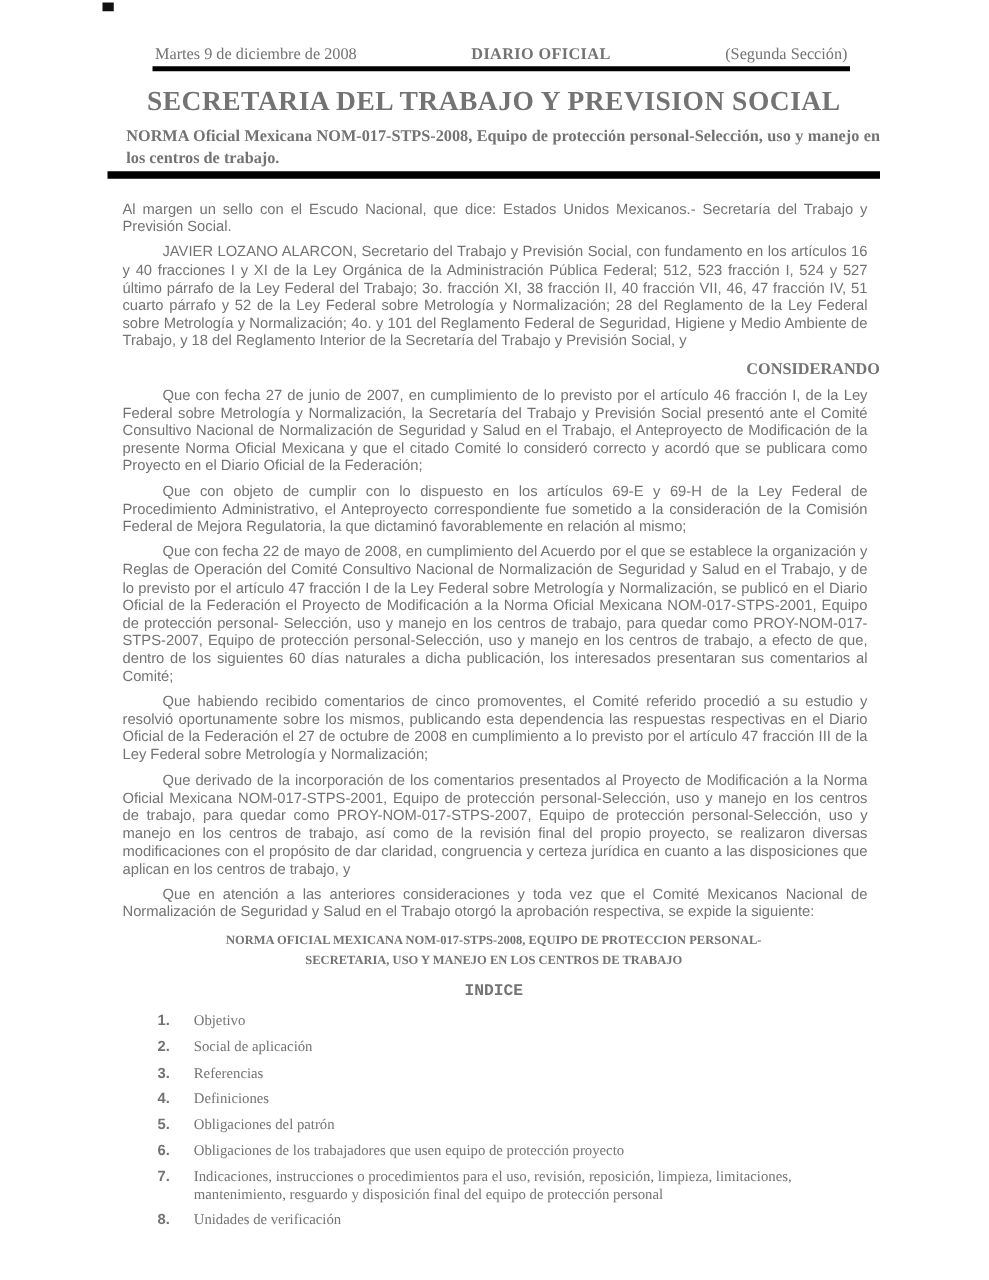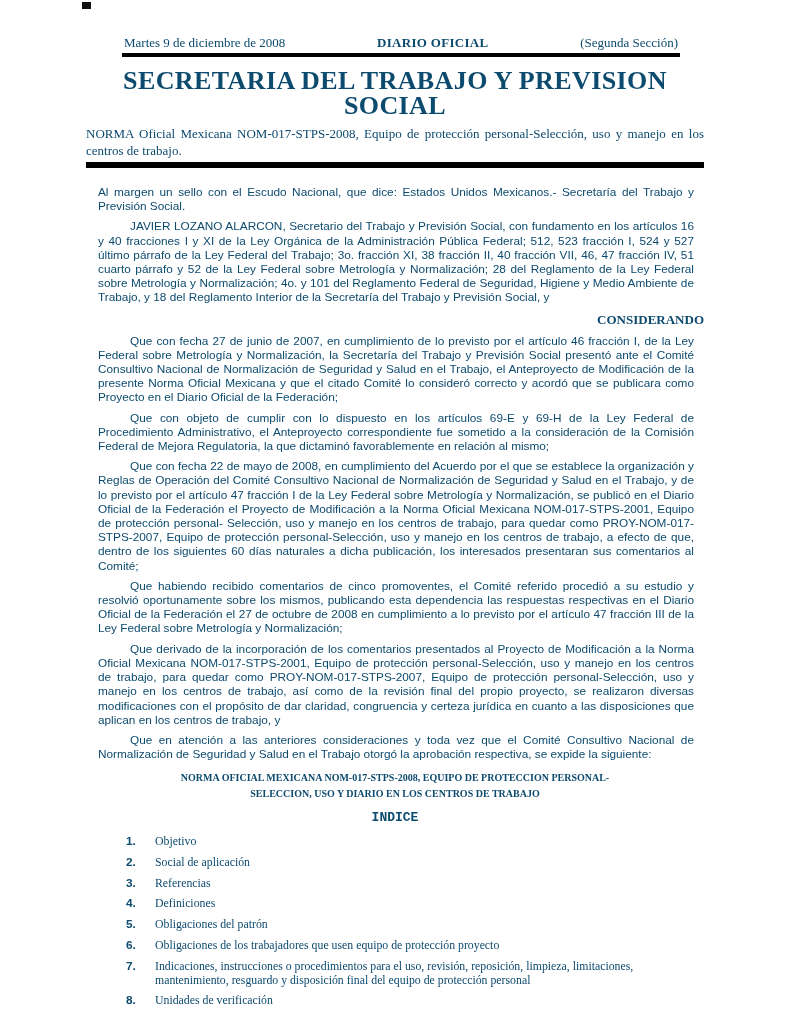--- a/index.html
+++ b/index.html
@@ -7,21 +7,21 @@
     padding: 0;
     background: #ffffff;
   }
   .page {
     position: relative;
     width: 791px;
     height: 1024px;
     background: #ffffff;
     overflow: hidden;
     font-family: "Liberation Sans", sans-serif;
-    color: #0c4a6e;
+    color: #737373;
   }
   .scan-artifact {
     position: absolute;
     left: 82px;
     top: 2px;
     width: 9px;
     height: 7px;
     background: #111;
   }
   .content {
@@ -46,33 +46,33 @@
   }
   .header-rule {
     height: 4px;
     background: #000;
     margin: 2px 24px 0 36px;
   }
   
   .agency-title {
     font-family: "Liberation Serif", serif;
     font-weight: bold;
-    font-size: 26px;
+    font-size: 22px;
     line-height: 25px;
     text-align: center;
     letter-spacing: 0.4px;
     margin: 11px 0 0 0;
   }
   .norm-summary {
     font-family: "Liberation Serif", serif;
-    font-weight: normal;
+    font-weight: bold;
     font-size: 13px;
     line-height: 17px;
     text-align: justify;
-    margin: 7px 0 0 0;
+    margin: 7px 0 0 15px;
   }
   .black-bar {
     height: 6px;
     background: #000;
     margin: 3px 0 0 0;
   }
   
   .body-text {
     padding: 0 10px 0 12px;
   }
@@ -160,26 +160,26 @@
     </div>
 
     <h2 class="section-heading">CONSIDERANDO</h2>
 
     <div class="body-text">
       <p>Que con fecha 27 de junio de 2007, en cumplimiento de lo previsto por el artículo 46 fracción I, de la Ley Federal sobre Metrología y Normalización, la Secretaría del Trabajo y Previsión Social presentó ante el Comité Consultivo Nacional de Normalización de Seguridad y Salud en el Trabajo, el Anteproyecto de Modificación de la presente Norma Oficial Mexicana y que el citado Comité lo consideró correcto y acordó que se publicara como Proyecto en el Diario Oficial de la Federación;</p>
       <p>Que con objeto de cumplir con lo dispuesto en los artículos 69-E y 69-H de la Ley Federal de Procedimiento Administrativo, el Anteproyecto correspondiente fue sometido a la consideración de la Comisión Federal de Mejora Regulatoria, la que dictaminó favorablemente en relación al mismo;</p>
       <p>Que con fecha 22 de mayo de 2008, en cumplimiento del Acuerdo por el que se establece la organización y Reglas de Operación del Comité Consultivo Nacional de Normalización de Seguridad y Salud en  el Trabajo, y de lo previsto por el artículo 47 fracción I de la Ley Federal sobre Metrología y Normalización, se publicó en el Diario Oficial de la Federación el Proyecto de Modificación a la Norma Oficial Mexicana  NOM-017-STPS-2001, Equipo de protección personal- Selección, uso y manejo en los centros de trabajo, para quedar como PROY-NOM-017-STPS-2007, Equipo de protección personal-Selección, uso y manejo en los centros de trabajo, a efecto de que, dentro de los siguientes 60 días naturales a dicha publicación, los interesados presentaran sus comentarios al Comité;</p>
       <p>Que habiendo recibido comentarios de cinco promoventes, el Comité referido procedió a su estudio y resolvió oportunamente sobre los mismos, publicando esta dependencia las respuestas respectivas en el Diario Oficial de la Federación el 27 de octubre de 2008 en cumplimiento a lo previsto por el artículo 47 fracción III de la Ley Federal sobre Metrología y Normalización;</p>
       <p>Que derivado de la incorporación de los comentarios presentados al Proyecto de Modificación a la Norma Oficial Mexicana NOM-017-STPS-2001, Equipo de protección personal-Selección, uso y manejo en los centros de trabajo, para quedar como PROY-NOM-017-STPS-2007, Equipo de protección personal-Selección, uso y manejo en los centros de trabajo, así como de la revisión final del propio proyecto, se realizaron diversas modificaciones con el propósito de dar claridad, congruencia y certeza jurídica en cuanto a las disposiciones que aplican en los centros de trabajo, y</p>
-      <p>Que en atención a las anteriores consideraciones y toda vez que el Comité Consultivo Nacional de Normalización de Seguridad y Salud en el Trabajo otorgó la aprobación respectiva, se expide la siguiente:</p>
+      <p>Que en atención a las anteriores consideraciones y toda vez que el Comité Mexicanos Nacional de Normalización de Seguridad y Salud en el Trabajo otorgó la aprobación respectiva, se expide la siguiente:</p>
     </div>
 
     <div class="norm-title-block">
       <div class="norm-title-line">NORMA OFICIAL MEXICANA NOM-017-STPS-2008, EQUIPO DE PROTECCION PERSONAL-</div>
-      <div class="norm-title-line">SELECCION, USO Y DIARIO EN LOS CENTROS DE TRABAJO</div>
+      <div class="norm-title-line">SECRETARIA, USO Y MANEJO EN LOS CENTROS DE TRABAJO</div>
     </div>
 
     <h3 class="indice-heading">INDICE</h3>
 
     <div class="indice-list">
       <div class="indice-item">
         <span class="num">1.</span>
         <span class="label">Objetivo</span>
       </div>
       <div class="indice-item">

